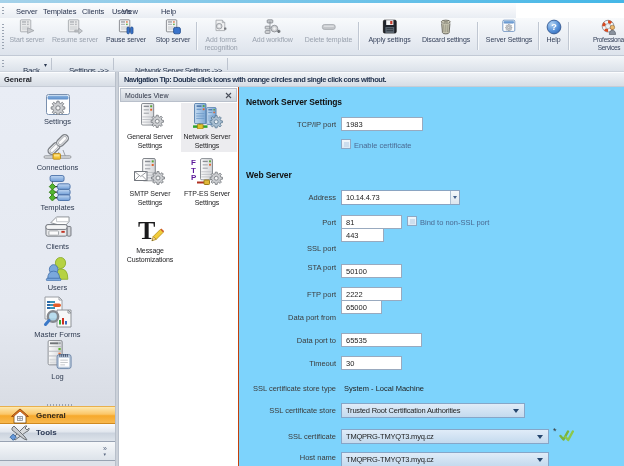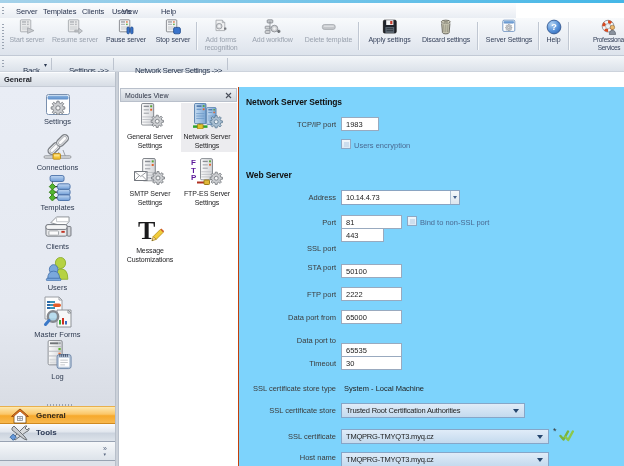--- a/index.html
+++ b/index.html
@@ -251,20 +251,23 @@
   <div class="csep" style="left:51px"></div>
   <span style="left:69px">Settings -&gt;&gt;</span>
   <div class="csep" style="left:113px"></div>
   <span style="left:135px;letter-spacing:-0.5px">Network Server Settings -&gt;&gt;</span>
   <div class="csep" style="left:227px"></div>
 </div>
 
 <div class="abs" id="hdrleft">
       <span style="position:absolute;left:4px;top:2px">General</span>
     </div>
+<div class="abs" id="hdrright">
+      <span style="position:absolute;left:5px;top:2px;letter-spacing:-0.45px">Navigation Tip: Double click icons with orange circles and single click cons without.</span>
+    </div>
 <div class="abs" id="vsplit"></div>
 
 <div class="abs" id="sidebar">
 <div class="sideitem" style="top:7px">
   <svg width="24" height="21" viewBox="0 0 24 21">
           <use href="#winset" width="24" height="21"></use>
         </svg>
   Settings</div>
 <div class="sideitem" style="top:46px">
   <svg width="31" height="28" viewBox="0 0 31 28">
@@ -461,48 +464,48 @@
           <path d="M18.7 22 L20.75 26 L22.8 22 Z" fill="#eed0a0" stroke="#b8921c" stroke-width="0.8"></path>
           <path d="M20.1 24.7 L20.75 26 L21.4 24.7 Z" fill="#444"></path>
           <rect x="18.7" y="10.6" width="4.1" height="1.4" fill="#d05c2a"></rect>
         </g>
   </svg>
   Message<br>Customizations</div>
 
 <div class="abs" id="form">
   <div class="h1" style="top:10px">Network Server Settings</div>
   <div class="flabel" style="top:33px">TCP/IP port</div>
-  <div class="tfield" style="top:30px;width:38px">1983</div>
+  <div class="tfield" style="top:30px;width:82px">1983</div>
   <div class="cb" style="left:102px;top:52px">
         <i></i>
       </div>
-  <div class="cblabel" style="left:115px;top:54px">Users encryption</div>
+  <div class="cblabel" style="left:115px;top:54px">Enable certificate</div>
   <div class="h1" style="top:83px">Web Server</div>
   <div class="flabel" style="top:106px">Address</div>
   <div class="combo" style="top:103px;width:119px;background:#fff;border-color:#8aa4c2">10.14.4.73
     <span style="position:absolute;right:0;top:0;width:9px;height:13px;background:linear-gradient(#f4f7fa,#dde5ee);border-left:1px solid #aebfd2">
           <span style="position:absolute;left:1.5px;top:5px;width:0;height:0;border-left:2.5px solid transparent;border-right:2.5px solid transparent;border-top:3.5px solid #44608a"></span>
         </span>
   </div>
   <div class="flabel" style="top:131px">Port</div>
   <div class="tfield" style="top:128px;width:61px">81</div>
   <div class="cb" style="left:168px;top:129px">
         <i></i>
       </div>
   <div class="cblabel" style="left:181px;top:131px">Bind to non-SSL port</div>
   <div class="flabel" style="top:157px">SSL port</div>
   <div class="tfield" style="top:141px;width:43px">443</div>
   <div class="flabel" style="top:176px">STA port</div>
   <div class="tfield" style="top:177px;width:61px">50100</div>
   <div class="flabel" style="top:203px">FTP port</div>
   <div class="tfield" style="top:200px;width:61px">2222</div>
   <div class="flabel" style="top:226px">Data port from</div>
-  <div class="tfield" style="top:223px;width:61px">65000</div>
+  <div class="tfield" style="top:213px;width:41px">65000</div>
   <div class="flabel" style="top:249px">Data port to</div>
-  <div class="tfield" style="top:256px;width:61px">65535</div>
+  <div class="tfield" style="top:246px;width:81px">65535</div>
   <div class="flabel" style="top:272px">Timeout</div>
   <div class="tfield" style="top:269px;width:61px">30</div>
   <div class="flabel" style="top:297px">SSL certificate store type</div>
   <div style="position:absolute;left:105px;top:297px;font-size:7.5px;color:#222">System - Local Machine</div>
   <div class="flabel" style="top:319px">SSL certificate store</div>
   <div class="combo" style="top:316px;width:184px">Trusted Root Certification Authorities<span class="da"></span></div>
   <div class="flabel" style="top:345px">SSL certificate</div>
   <div class="combo" style="top:342px;width:208px">TMQPRG-TMYQT3.myq.cz<span class="da"></span></div>
   <div style="position:absolute;left:314px;top:339px;font-size:9px;color:#333">*</div>
   <svg style="position:absolute;left:320px;top:342px" width="15" height="13" viewBox="0 0 15 13">

